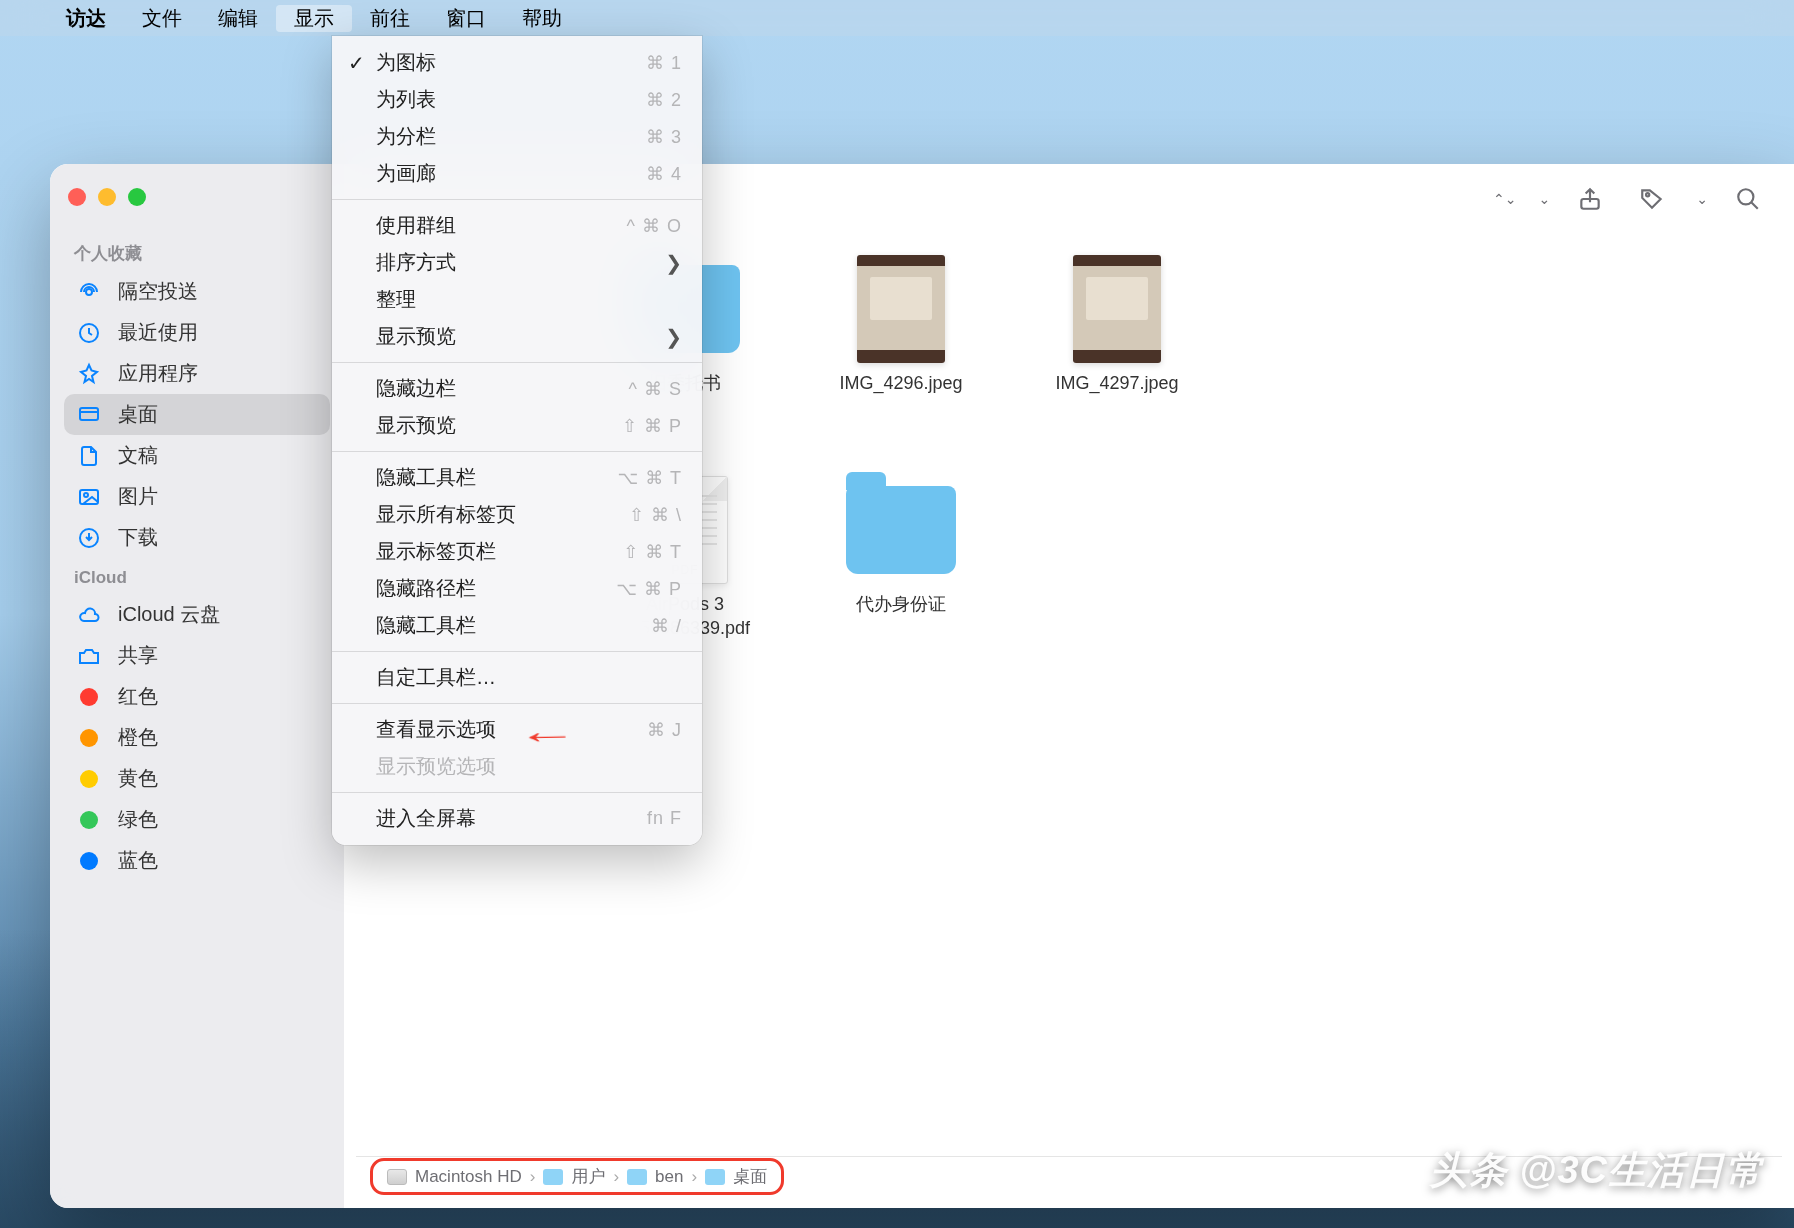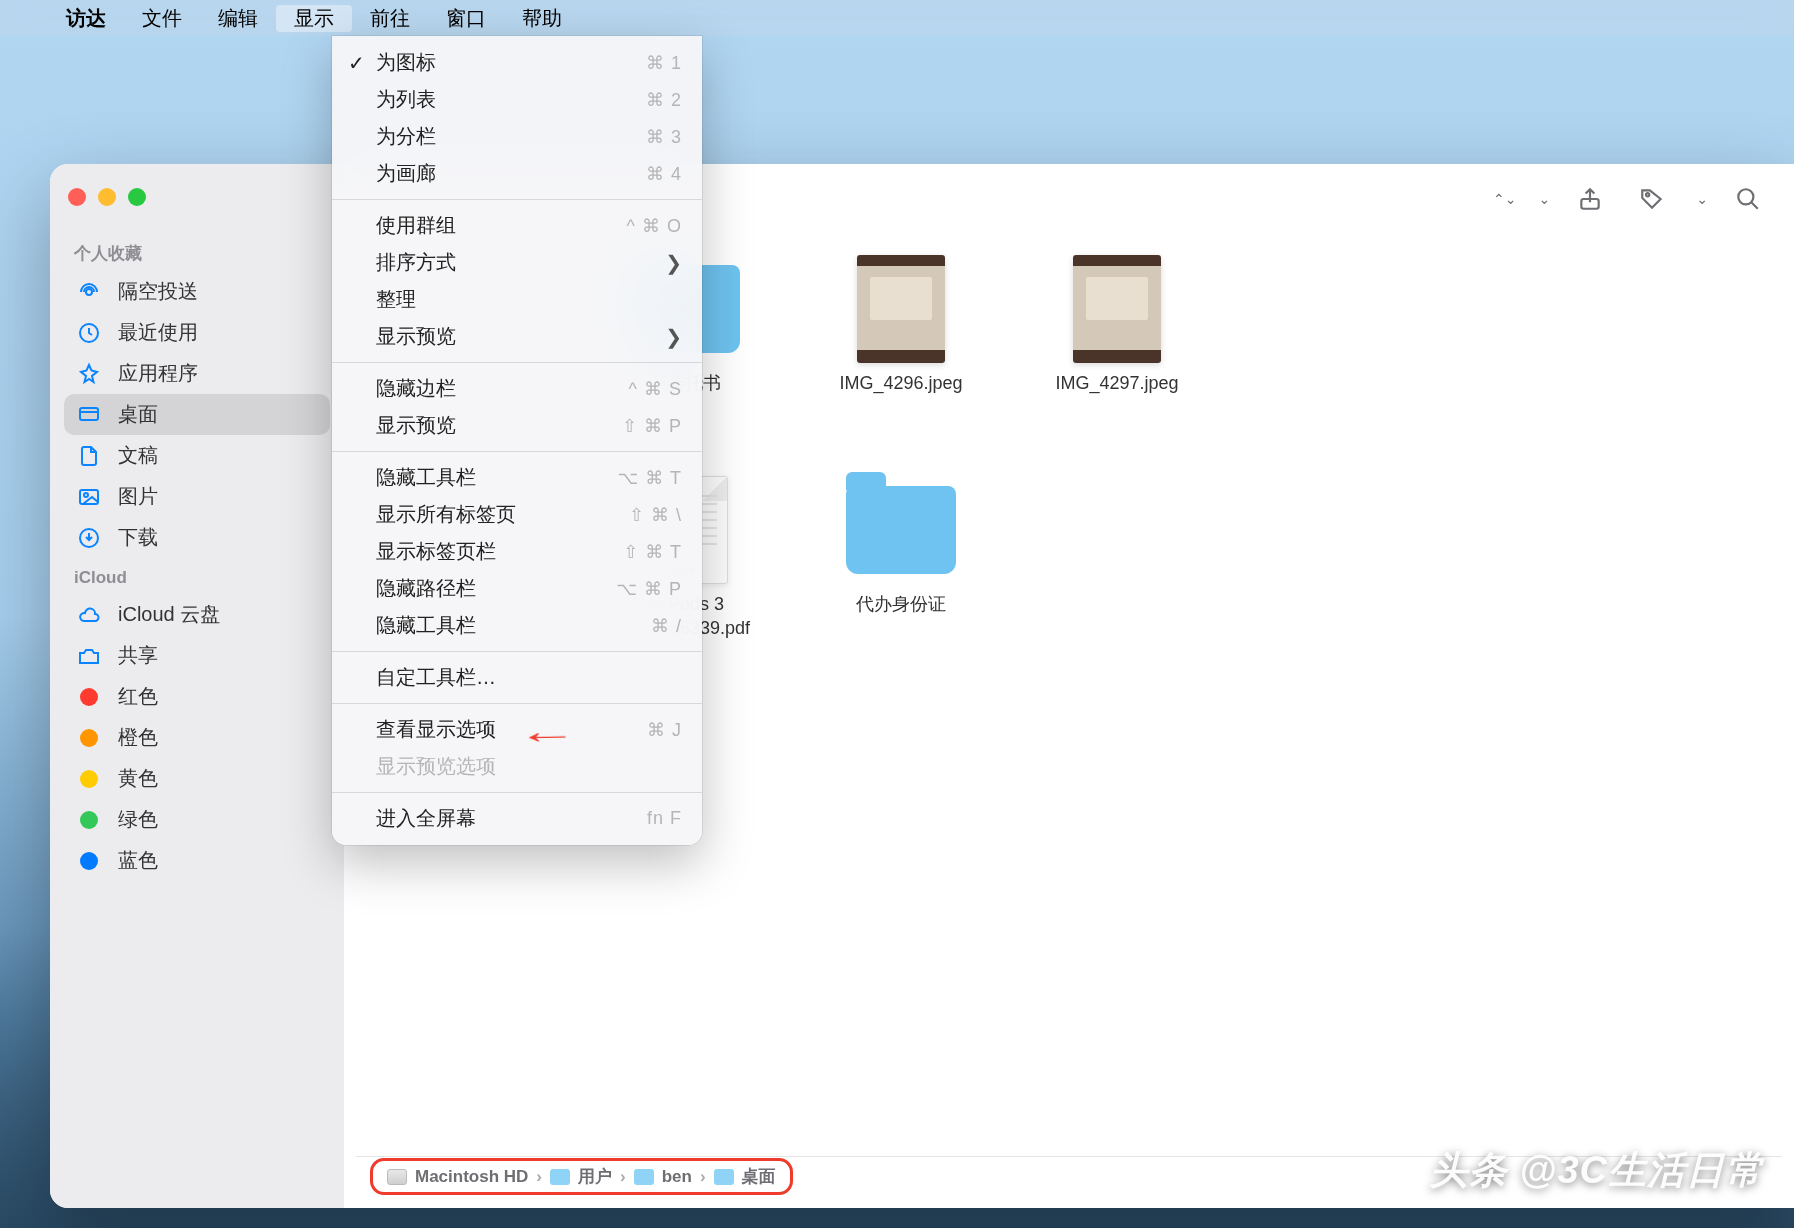--- a/index.html
+++ b/index.html
@@ -54,21 +54,21 @@
 .folder-icon { width: 110px; height: 88px; background: #6ec3f0; border-radius: 8px 8px 12px 12px; position: relative; }
 .folder-icon::before { content:""; position:absolute; top:-14px; left:0; width:40px; height:18px; background:#6ec3f0; border-radius:6px 6px 0 0; }
 .doc-page { width: 86px; height: 108px; background: #fdfdfd; border: 1px solid #ddd; border-radius: 3px; position: relative; box-shadow: 0 2px 6px rgba(0,0,0,.08); }
 .doc-page::before { content:""; position:absolute; top:0; right:0; width:24px; height:24px; background: linear-gradient(135deg, transparent 50%, #eee 50%); }
 .doc-page .ext { position:absolute; bottom:6px; left:0; right:0; text-align:center; font-size:12px; color:#888; letter-spacing:1px; }
 .doc-page .mini-lines { position:absolute; top:18px; left:10px; right:10px; height:50px; background: repeating-linear-gradient(to bottom, #e5e5e5 0 2px, transparent 2px 8px); }
 .photo-thumb { width: 88px; height: 108px; background: linear-gradient(to bottom, #4a3328 0 10%, #d4c9b8 10% 88%, #4a3328 88%); border-radius: 3px; box-shadow: 0 2px 6px rgba(0,0,0,.15); position:relative; }
 .photo-thumb::after{content:"";position:absolute;top:20%;left:15%;right:15%;height:40%;background:#e8dfd0;border-radius:2px;}
 
 .pathbar { height: 40px; border-top: 1px solid #e5e5e5; display: flex; align-items: center; padding: 0 14px; font-size: 17px; color: #6e6e73; gap: 8px; margin: 0 12px 12px; }
-.pathbar-box { border: 3px solid #f03a2c; border-radius: 14px; padding: 4px 14px; display: flex; align-items: center; gap: 8px; font-weight: bold; }
+.pathbar-box { border: 3px solid #f03a2c; border-radius: 14px; padding: 4px 14px; display: flex; align-items: center; gap: 8px; }
 .pathbar .sep { color: #aaa; }
 .pb-icon { width: 20px; height: 16px; border-radius: 3px; display:inline-block; }
 .pb-disk { background: linear-gradient(#e8e8e8,#cfcfcf); border:1px solid #bbb; }
 .pb-folder { background: #8fd4f7; }
 
 .watermark { position: absolute; bottom: 32px; right: 30px; font-size: 38px; font-weight: 600; color: rgba(255,255,255,.95); text-shadow: 0 2px 8px rgba(0,0,0,.5); font-style: italic; letter-spacing: 1px; }
 </style>
 </head>
 <body>
 

